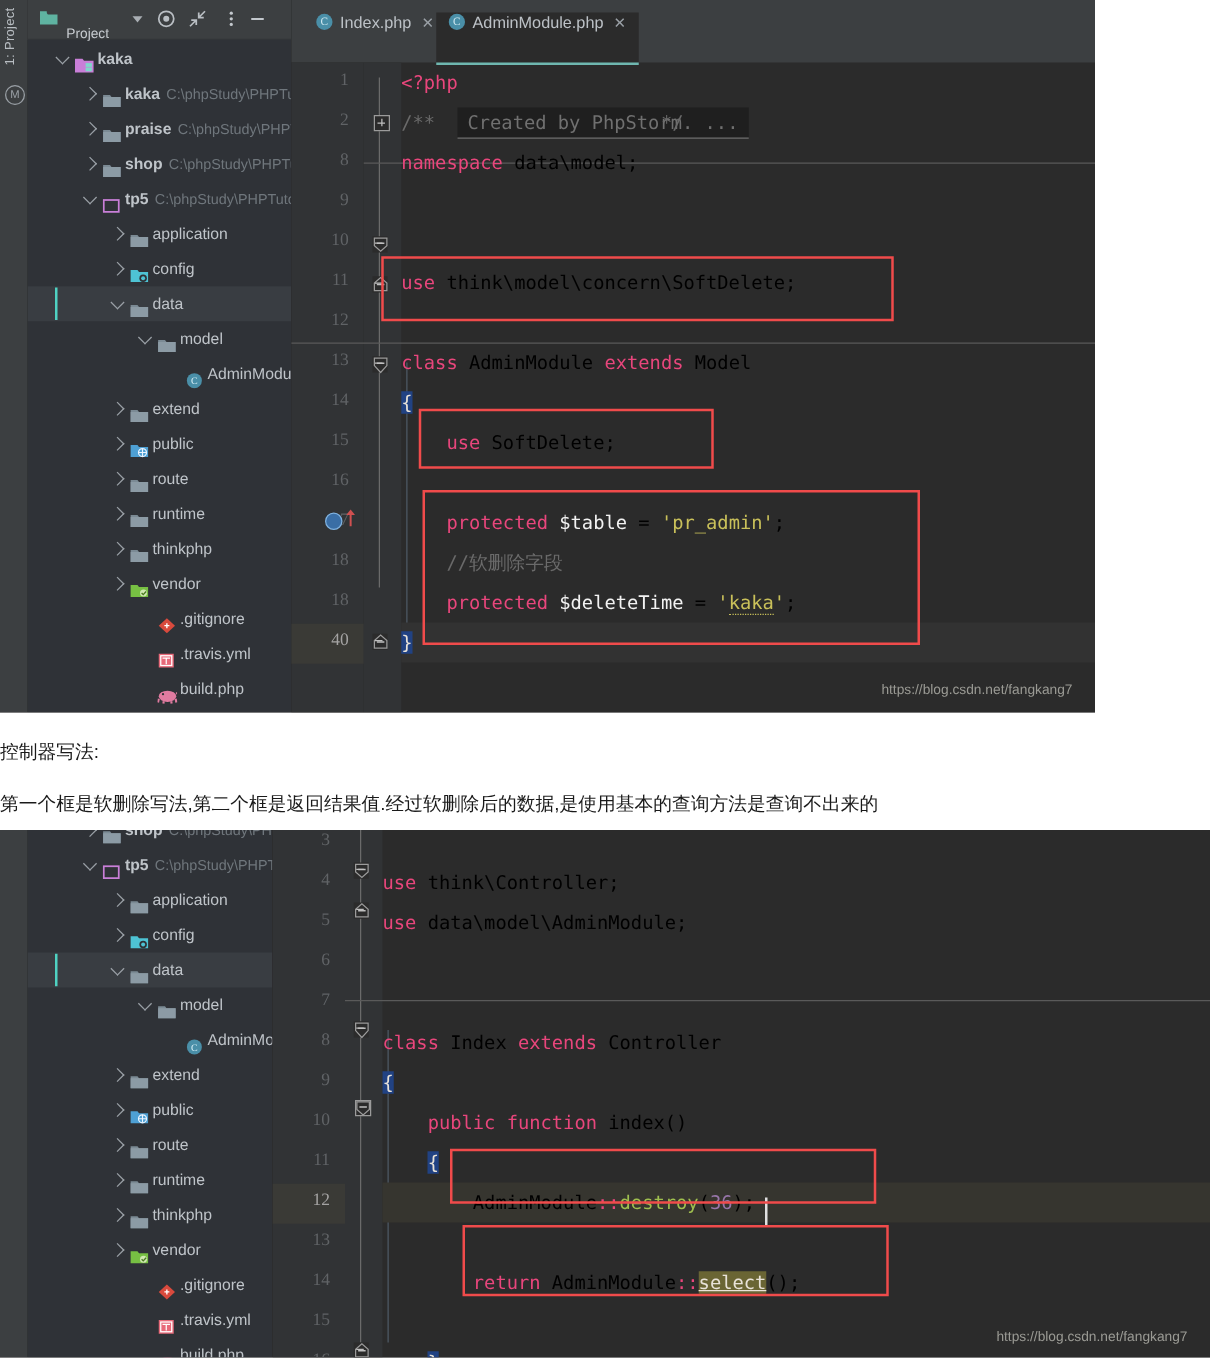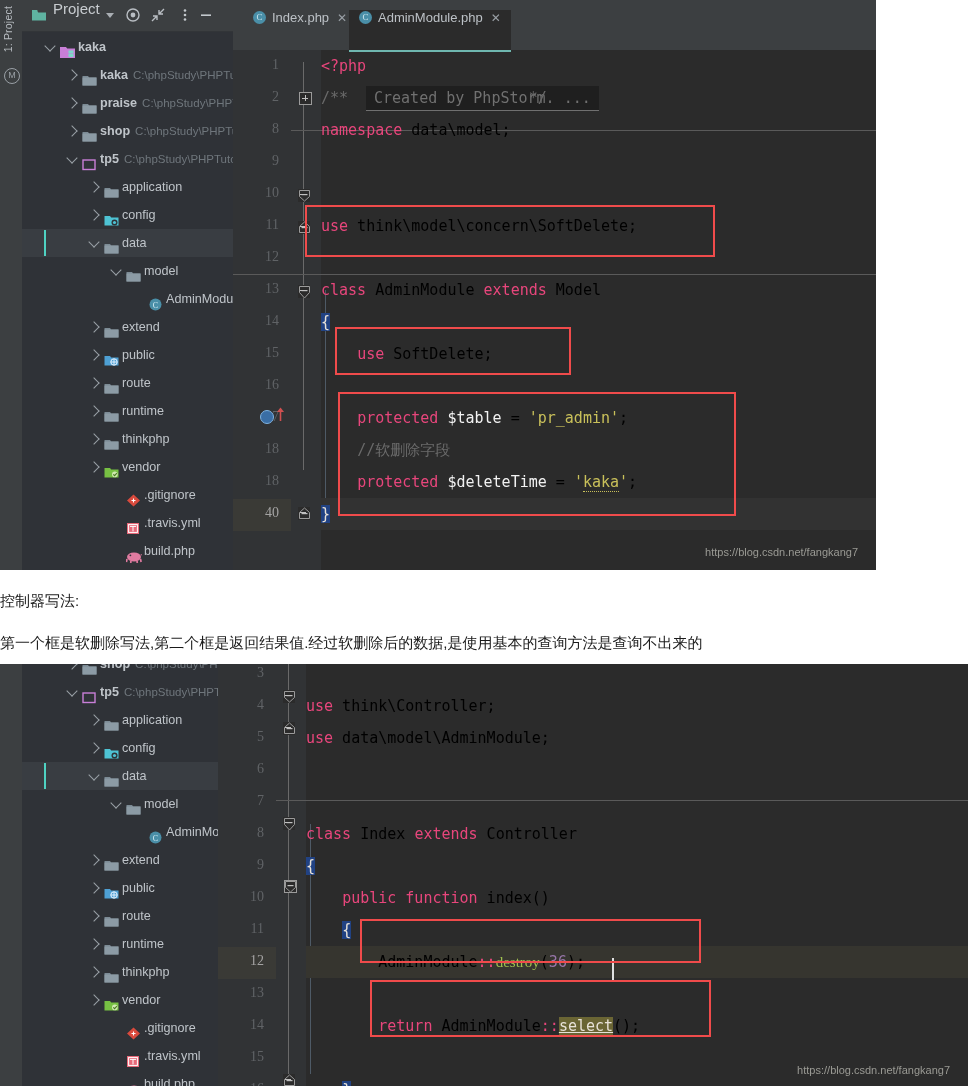--- a/index.html
+++ b/index.html
@@ -24,21 +24,21 @@
       font-size:9px;line-height:12px;text-align:center;}
 
   
   .projpanel{position:absolute;top:0;background:#2f3237;}
   .ide-top .projpanel{left:22px;top:0;width:211px;height:570px;}
   .ide-bottom .projpanel{left:22px;top:0;width:196px;height:422px;}
 
   .panel-head{position:relative;height:31px;background:#3c3f41;
               border-bottom:1px solid #323538;}
   .panel-head .folder-glyph{position:absolute;left:9px;top:8px;width:16px;height:13px;}
-  .panel-head .ptitle{position:absolute;left:31px;top:0;font-size:15px;color:#c8ccd0;}
+  .panel-head .ptitle{position:absolute;left:31px;top:21px;font-size:11px;color:#c8ccd0;}
   .panel-head .caret{position:absolute;left:84px;top:13px;
       border-left:4px solid #a9aeb3;border-right:4px solid transparent;
       border-top:4px solid transparent;border-bottom:4px solid transparent;
       width:0;height:0;transform:rotate(0deg);}
   .panel-head .tb{position:absolute;top:7px;width:16px;height:16px;cursor:pointer;}
   .panel-head .tb.target{left:103px;}
   .panel-head .tb.collapse{left:128px;}
   .panel-head .tb.more{left:155px;}
   .panel-head .tb.minus{left:176px;}
 
@@ -87,21 +87,21 @@
       font-family:"DejaVu Sans Mono","Liberation Mono",monospace;
       font-size:15px;}
   .ide-bottom .codearea{top:0;}
   .cline{position:absolute;left:0;right:0;height:32px;line-height:32px;white-space:pre;}
   .cline.hl{background:#323232;}
   .ide-bottom .cline.hl{background:#36352f;}
   .kw2{color:#e8467c;}
   .str{color:#c9c05a;}
   .cmt{color:#6a6a6a;}
   .var{color:#f2f2f2;}
-  .fn{color:#9fbf4f;font-family:Liberation Serif, serif;}
+  .fn{color:#9fbf4f;}
   .num{color:#9876aa;}
   .sel-bg{background:#214283;color:#e8e2d8;}
   .sq{border-bottom:1px dotted #c9c05a;}
   .hlmatch{background:#6a6534;color:#e8e2d8;text-decoration:underline;}
 
   
   .fm{position:absolute;width:11px;height:11px;border:1px solid #9b9b9b;
       background:#2b2b2b;left:8px;}
   .fm:before{content:"";position:absolute;left:2px;top:4.5px;width:6px;height:1px;background:#c0c0c0;}
   .fm.plus:after{content:"";position:absolute;left:4.5px;top:2px;width:1px;height:6px;background:#c0c0c0;}

